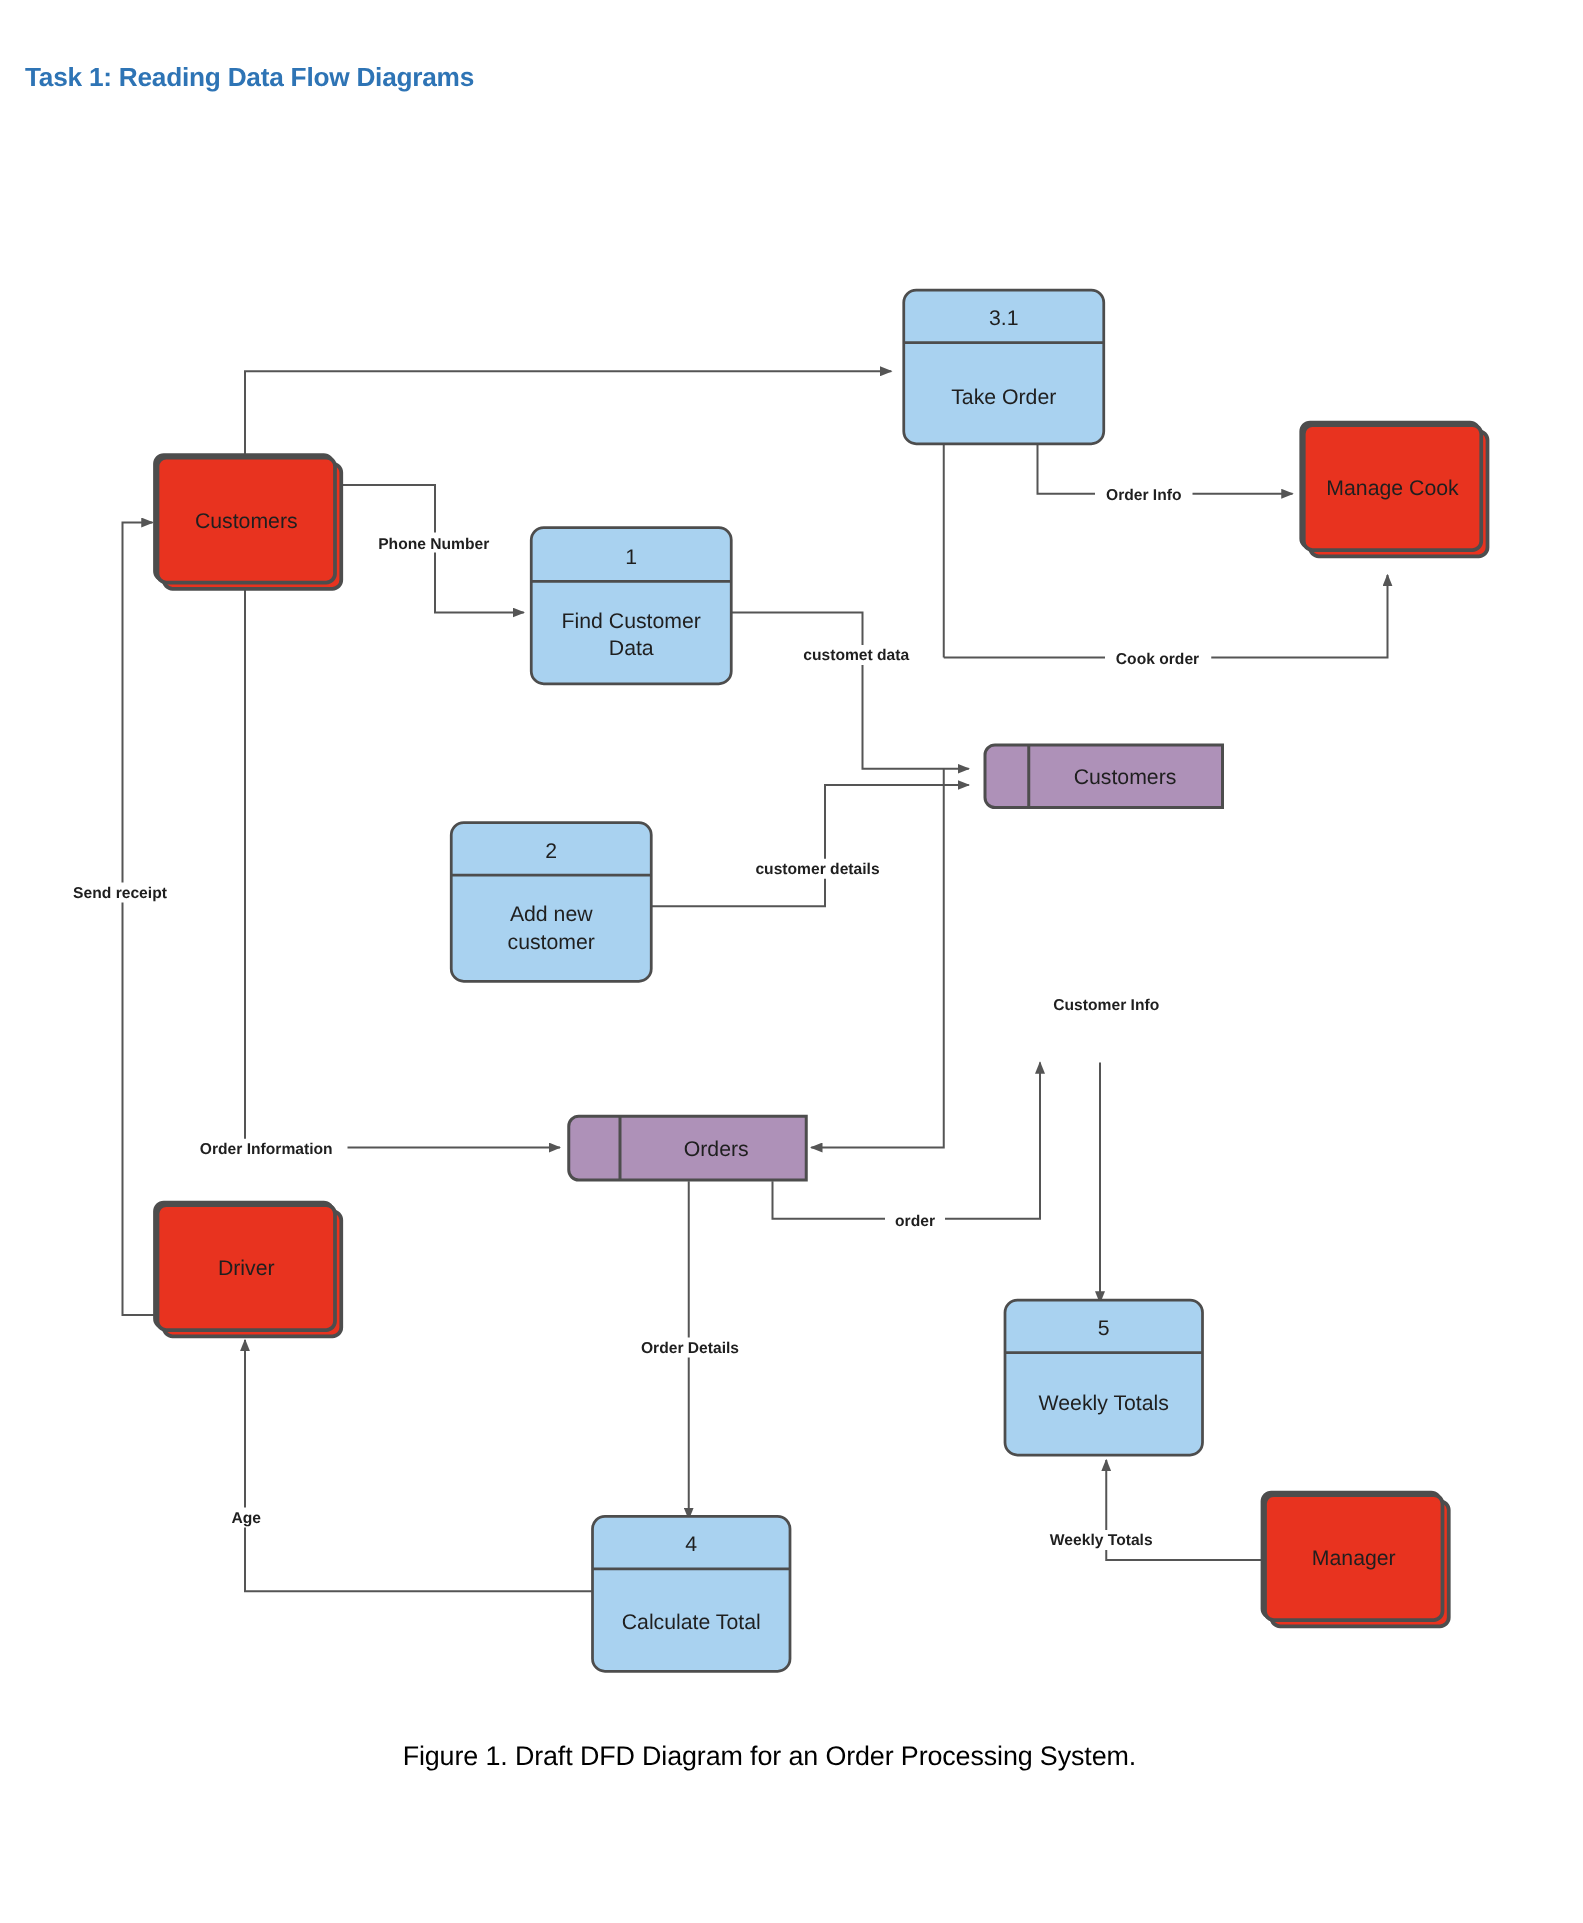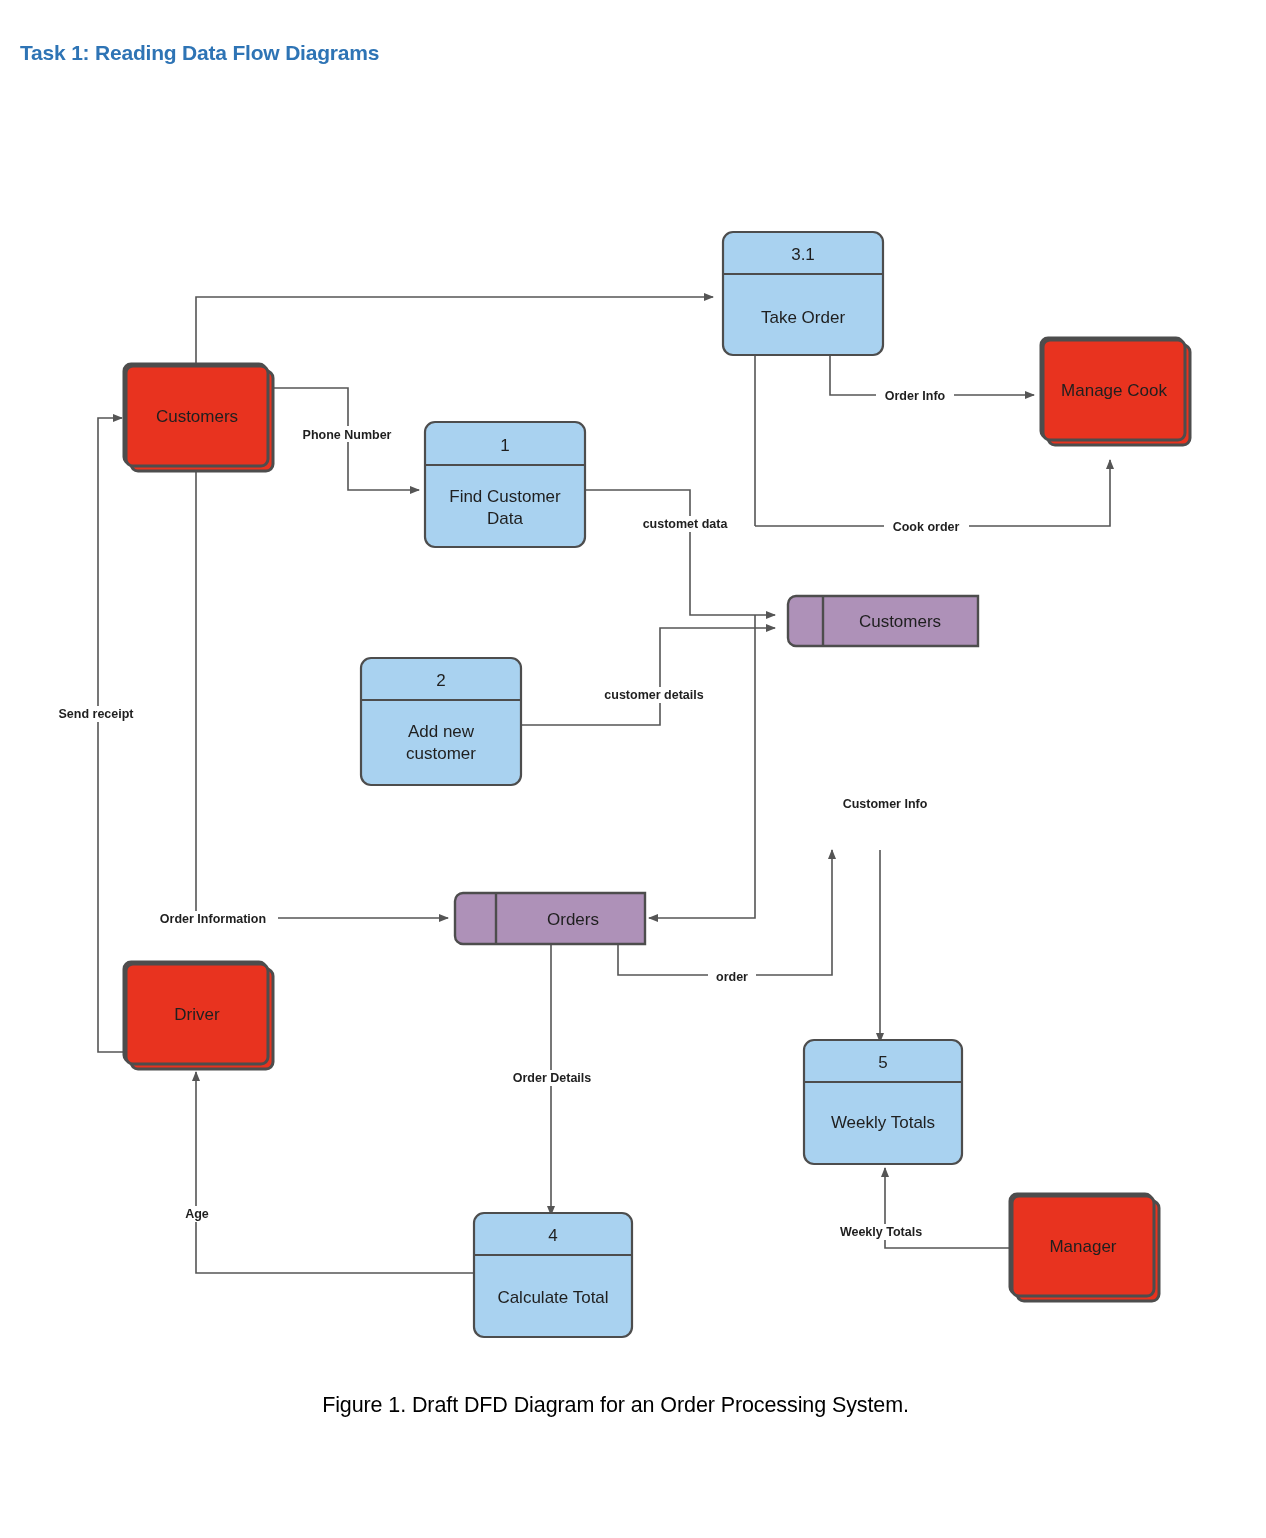--- a/index.html
+++ b/index.html
@@ -22,21 +22,21 @@
     left: 20px;
     top: 34px;
     width: 1210px;
   }
   #task-heading {
     font-family: "Liberation Sans", sans-serif;
     font-size: 21px;
     font-weight: bold;
     color: #2e74b5;
     letter-spacing: -0.2px;
-    margin: 6px 0 40px 0;
+    margin: 16px 0 40px 0;
     line-height: 1.2;
   }
   #task-body {
     font-size: 21.5px;
     line-height: 1.42;
     color: #000;
     margin: 0;
     letter-spacing: -0.1px;
   }
   #task-body .bold { font-weight: bold; }

